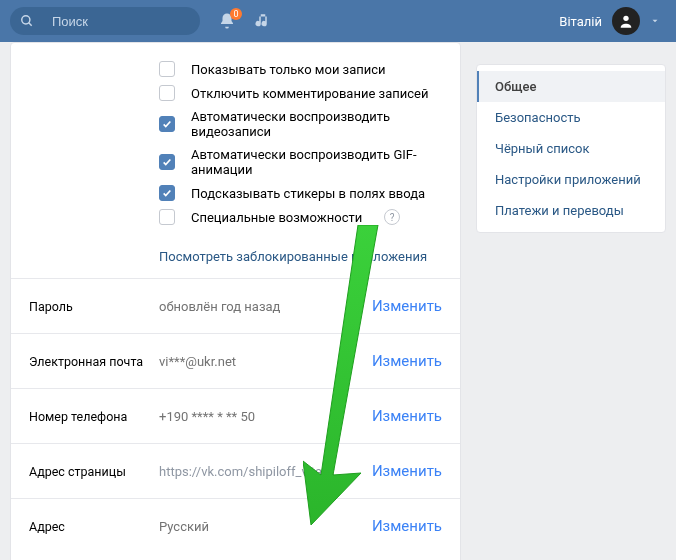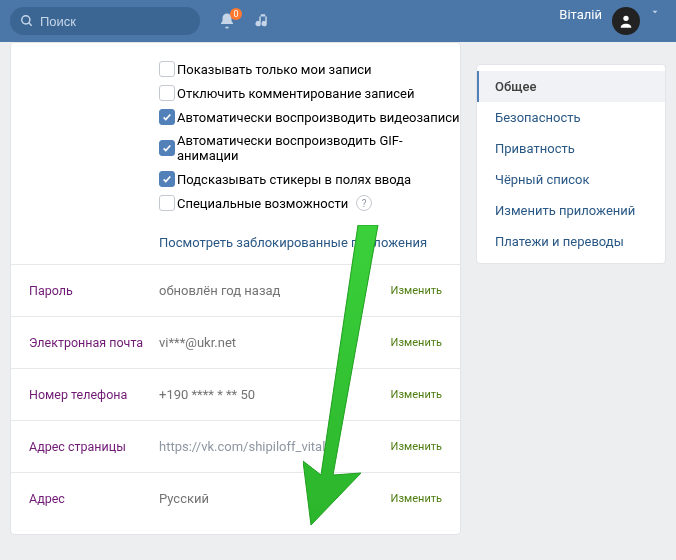--- a/index.html
+++ b/index.html
@@ -21,20 +21,21 @@
   }
   .search-wrap {
     position: relative;
     display: flex;
     align-items: center;
     background: #3b6694;
     border-radius: 14px;
     height: 28px;
     width: 190px;
     padding: 0 10px;
+    gap: 12px;
   }
   .search-wrap svg { flex: 0 0 auto; }
   .search-input {
     background: transparent;
     border: none;
     outline: none;
     color: #c6d6e8;
     font-size: 13px;
     margin-left: 6px;
     width: 140px;
@@ -56,20 +57,21 @@
     min-width: 12px;
     height: 12px;
     border-radius: 6px;
     text-align: center;
     padding: 0 2px;
   }
   .music { margin-left: 18px; display:flex; align-items:center; }
   .spacer { flex: 1; }
   .user {
     display: flex;
+    align-items: center;
     color: #fff;
     font-size: 13px;
     gap: 10px;
     padding-right: 6px;
   }
   .avatar {
     width: 28px; height: 28px; border-radius: 50%;
     background: #222; display:flex; align-items:center; justify-content:center;
     color:#fff; font-size: 14px;
   }
@@ -87,21 +89,21 @@
     border-radius: 4px;
     position: relative;
     padding-bottom: 10px;
   }
   .checks {
     padding: 14px 0 10px 148px;
   }
   .check-row {
     display: flex;
     align-items: center;
-    gap: 2px;
+    gap: 16px;
     padding: 4px 0;
   }
   .cb {
     width: 16px; height: 16px;
     border-radius: 3px;
     border: 1px solid #c5c9d0;
     display: inline-flex;
     align-items: center;
     justify-content: center;
     flex: 0 0 auto;
@@ -127,31 +129,31 @@
     padding: 10px 0 14px 148px;
   }
   .section {
     display: flex;
     align-items: center;
     border-top: 1px solid #e7e8ec;
     padding: 18px 18px 18px 18px;
   }
   .section .label {
     width: 130px;
-    color: #701a75;
+    color: #000000;
     font-size: 12.5px;
   }
   .section .value {
     flex: 1;
     color: #737373;
   }
   .section .value.muted { color: #8f97a3; }
   .section .change {
-    color: #4d7c0f;
-    font-size: 11px;
+    color: #3b82f6;
+    font-size: 15px;
     cursor: pointer;
   }
 
   .sidebar {
     width: 190px;
     background: #fff;
     border: 1px solid #e3e4e8;
     border-radius: 4px;
     margin-top: 22px;
     padding: 6px 0;
@@ -293,18 +295,17 @@
           <stop offset="1" stop-color="#2bb52b"></stop>
         </linearGradient>
       </defs>
       <polygon points="55,0 75,0 30,250 58,248 8,300 0,236 18,250" fill="url(#g)" stroke="#1f9f1f" stroke-width="1"></polygon>
     </svg>
   </div>
 
   <div class="sidebar">
       <div class="side-item active">Общее</div>
       <div class="side-item">Безопасность</div>
-      <div class="side-item">Приватность</div>
       <div class="side-item">Чёрный список</div>
-      <div class="side-item">Изменить приложений</div>
+      <div class="side-item">Настройки приложений</div>
       <div class="side-item">Платежи и переводы</div>
     </div>
 </div>
 
 </body></html>

